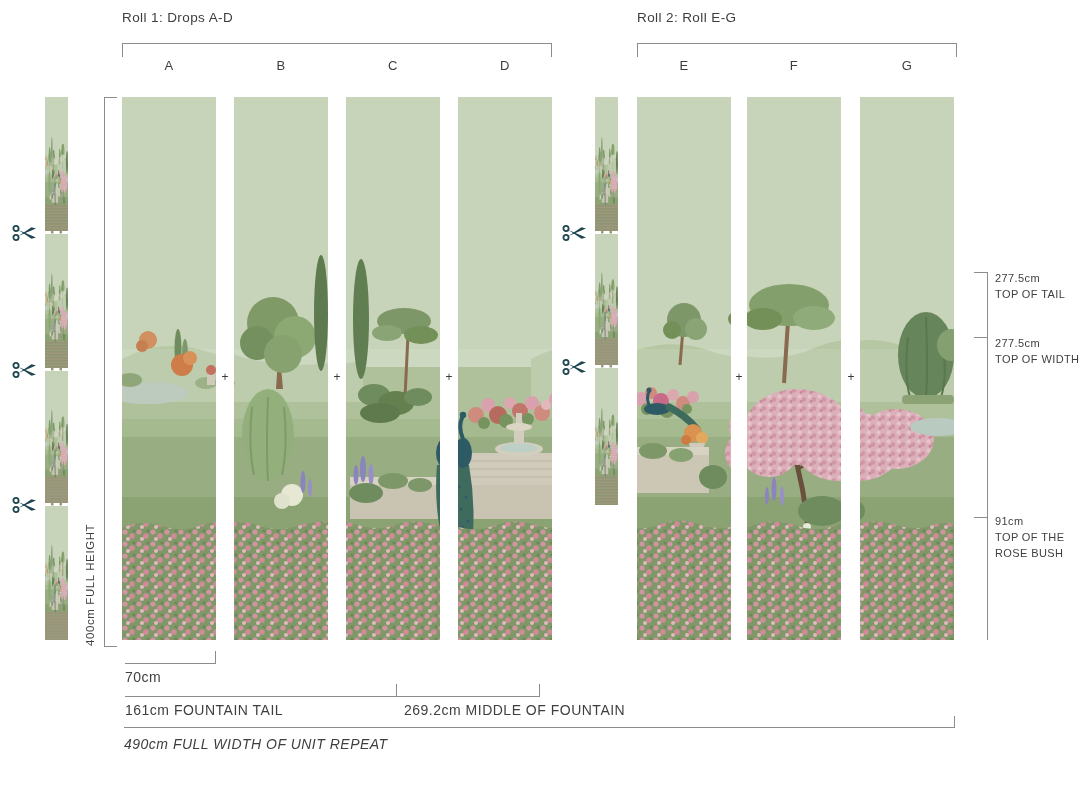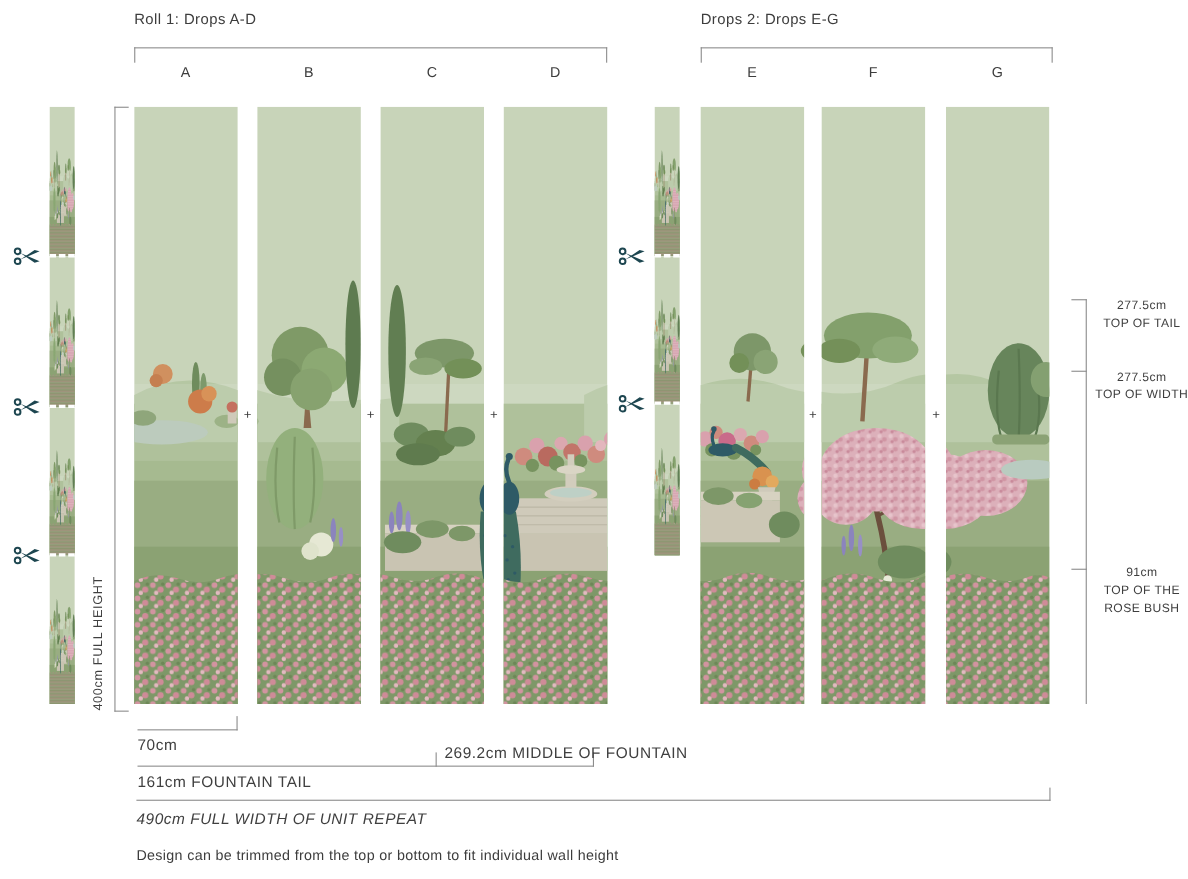--- a/index.html
+++ b/index.html
@@ -13,21 +13,21 @@
   .panel svg { display:block; }
   .strip svg { display:block; }
   .cutline { left:0; width:100%; height:0; border-top:3px dashed #ffffff; }
   .scissors { width:27px; height:18px; }
   .plus-mark { width:14px; text-align:center; font-size:12px; color:#3a3a3a; }
   .vdim-left { border-left:1px solid #8c8c8c; border-top:1px solid #8c8c8c; border-bottom:1px solid #8c8c8c; width:13px; }
   .vdim-right { border-right:1px solid #8c8c8c; border-top:1px solid #8c8c8c; width:14px; }
   .tick-h { height:1px; background:#8c8c8c; }
   .tick-v { width:1px; background:#8c8c8c; }
   .vlabel { writing-mode:vertical-rl; transform:rotate(180deg); font-size:11.5px; letter-spacing:0.6px; color:#3f3f3f; white-space:nowrap; }
-  .ann { width:86px; font-size:11px; line-height:1.45; letter-spacing:0.4px; color:#3f3f3f;text-align:center; }
+  .ann { width:86px; font-size:11px; line-height:1.45; letter-spacing:0.4px; color:#3f3f3f; }
   .ann .val { display:block; }
   .dim-line-b { border-bottom:1px solid #8c8c8c; border-right:1px solid #8c8c8c; }
   .dim-label { font-size:14px; letter-spacing:0.5px; color:#3f3f3f; white-space:nowrap; }
   .note { font-size:13px; letter-spacing:0.3px; color:#3d3d3d; }
   .defs-hidden { position:absolute; width:0; height:0; overflow:hidden; }
 </style>
 </head>
 <body>
 
 <div class="canvas">
@@ -184,21 +184,21 @@
         <ellipse cx="655" cy="248" rx="14" ry="16" fill="#84a071"></ellipse>
         <rect x="606" y="298" width="52" height="9" rx="4" fill="#8ba275"></rect>
         <ellipse cx="642" cy="330" rx="28" ry="9" fill="#b9cbc0"></ellipse>
 
         <path d="M0,431 Q20,422 40,429 Q60,436 80,428 Q100,421 120,429 Q140,436 160,428 Q180,421 200,428 Q220,435 240,427 Q260,421 280,429 Q300,436 320,428 Q340,421 360,428 Q380,435 400,427 Q420,420 440,428 Q460,435 480,427 Q500,421 520,429 Q540,436 560,428 Q580,421 600,428 Q620,435 640,427 Q650,424 658,428 L658,543 L0,543 Z" fill="url(#roses)"></path>
       </g>
     </defs>
   </svg>
 
   <div class="abs roll-title" style="left:122px; top:10px;">Roll 1: Drops A-D</div>
-  <div class="abs roll-title" style="left:637px; top:10px;">Drops 2: Drops E-G</div>
+  <div class="abs roll-title" style="left:637px; top:10px;">Roll 2: Roll E-G</div>
 
   <div class="abs bracket-down" style="left:122px; top:43px; width:430px;"></div>
   <div class="abs bracket-down" style="left:637px; top:43px; width:320px;"></div>
 
   <div class="abs drop-label" style="left:122px; top:58px;">A</div>
   <div class="abs drop-label" style="left:234px; top:58px;">B</div>
   <div class="abs drop-label" style="left:346px; top:58px;">C</div>
   <div class="abs drop-label" style="left:458px; top:58px;">D</div>
   <div class="abs drop-label" style="left:637px; top:58px;">E</div>
   <div class="abs drop-label" style="left:747px; top:58px;">F</div>
@@ -312,20 +312,19 @@
     <span class="val">91cm</span>
     <span>TOP OF THE ROSE BUSH</span>
   </div>
 
   <div class="abs dim-line-b" style="left:125px; top:651px; width:91px; height:13px;"></div>
   <div class="abs dim-label" style="left:125px; top:669px;">70cm</div>
 
   <div class="abs dim-line-b" style="left:125px; top:684px; width:415px; height:13px;"></div>
   <div class="abs tick-v" style="left:396px; top:684px; height:13px;"></div>
   <div class="abs dim-label" style="left:125px; top:702px;">161cm FOUNTAIN TAIL</div>
-  <div class="abs dim-label" style="left:404px; top:676px;">269.2cm MIDDLE OF FOUNTAIN</div>
+  <div class="abs dim-label" style="left:404px; top:702px;">269.2cm MIDDLE OF FOUNTAIN</div>
 
   <div class="abs dim-line-b" style="left:124px; top:716px; width:831px; height:12px;"></div>
   <div class="abs dim-label" style="left:124px; top:736px;font-style:italic;">490cm FULL WIDTH OF UNIT REPEAT</div>
 
-  <div class="abs note" style="left:124px; top:770px;">Design can be trimmed from the top or bottom to fit individual wall height</div>
 
 </div>
 
 </body></html>

